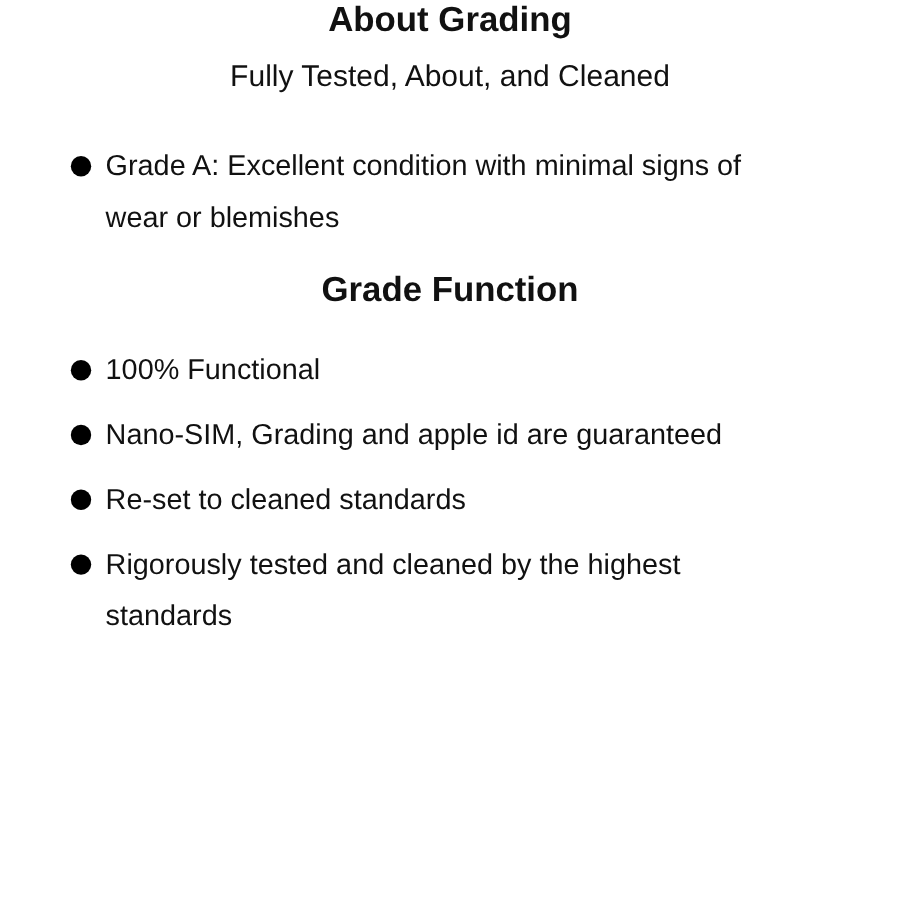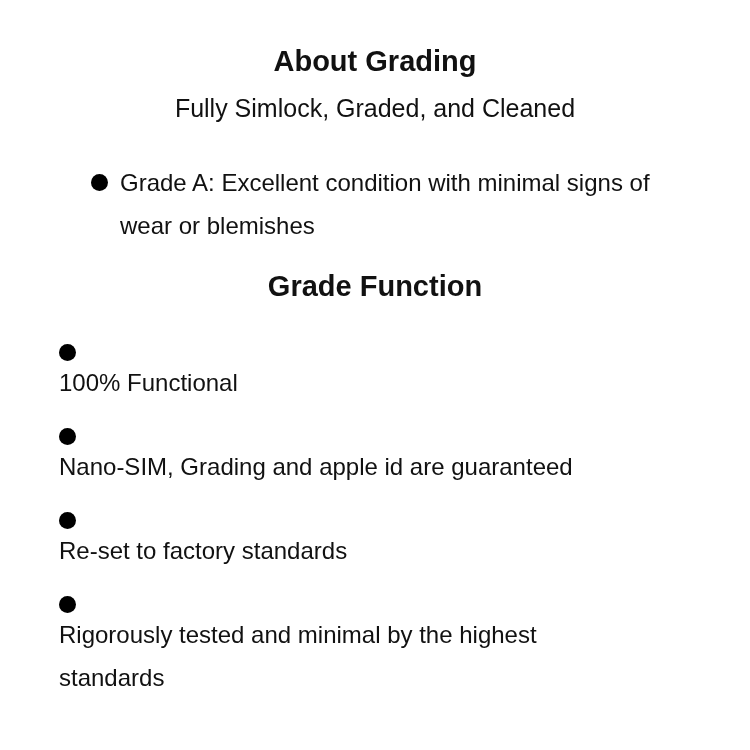--- a/index.html
+++ b/index.html
@@ -7,21 +7,20 @@
     width: 750px;
     height: 750px;
     background: #ffffff;
     font-family: "Liberation Sans", "DejaVu Sans", sans-serif;
     color: #111111;
     overflow: hidden;
   }
   .page {
     width: 750px;
     height: 620px;
-    padding-top: 44px;
   }
   .section-title {
     font-size: 29px;
     line-height: 34px;
     font-weight: 700;
     text-align: center;
     color: #111111;
   }
   .subtitle {
     font-size: 25px;
@@ -34,34 +33,32 @@
   .section-title.function {
     margin-top: 22px;
   }
   ul.bullet-list {
     list-style: none;
     padding-left: 59px;
     padding-right: 40px;
   }
   ul.bullet-list.grading {
     margin-top: 38px;
-    margin-left: 32px;
   }
   ul.bullet-list.function {
     margin-top: 28px;
   }
   ul.bullet-list li {
     display: flex;
     align-items: flex-start;
     font-size: 24px;
     line-height: 43px;
   }
   ul.bullet-list.function li {
     margin-bottom: 11px;
-    flex-direction: column;
   }
   .dot {
     flex: 0 0 auto;
     width: 17px;
     height: 17px;
     border-radius: 50%;
     background: #000000;
     margin-top: 13px;
     margin-right: 12px;
   }
@@ -69,21 +66,21 @@
     white-space: pre-line;
   }
 </style>
 </head>
 <body>
 
 <div class="page">
 
   <div class="section-title">About Grading</div>
 
-  <div class="subtitle">Fully Simlock, Graded, and Cleaned</div>
+  <div class="subtitle">Fully Tested, About, and Cleaned</div>
 
   <ul class="bullet-list grading">
     <li>
       <span class="dot"></span>
       <span class="item-text">Grade A: Excellent condition with minimal signs of
 wear or blemishes</span>
     </li>
   </ul>
 
   <div class="section-title function">Grade Function</div>
@@ -92,22 +89,22 @@
     <li>
       <span class="dot"></span>
       <span class="item-text">100% Functional</span>
     </li>
     <li>
       <span class="dot"></span>
       <span class="item-text">Nano-SIM, Grading and apple id are guaranteed</span>
     </li>
     <li>
       <span class="dot"></span>
-      <span class="item-text">Re-set to factory standards</span>
+      <span class="item-text">Re-set to cleaned standards</span>
     </li>
     <li>
       <span class="dot"></span>
-      <span class="item-text">Rigorously tested and minimal by the highest
+      <span class="item-text">Rigorously tested and cleaned by the highest
 standards</span>
     </li>
   </ul>
 
 </div>
 
 </body></html>

